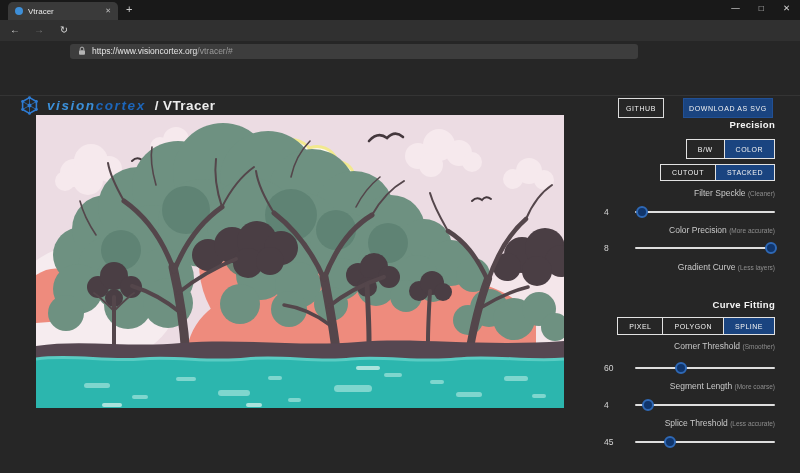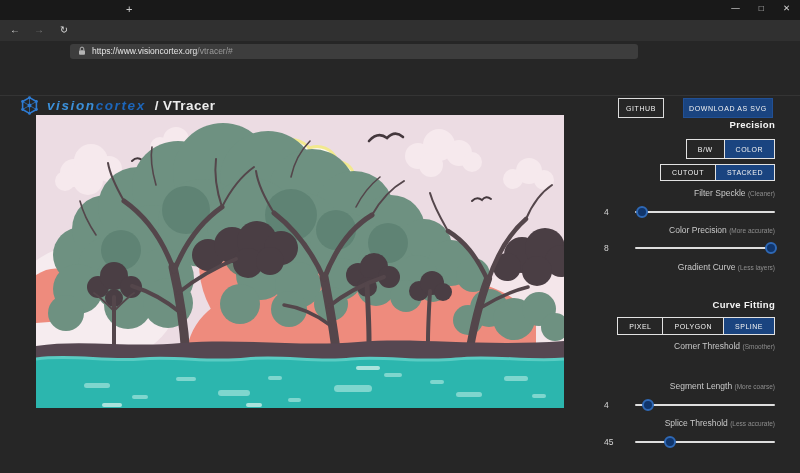--- a/index.html
+++ b/index.html
@@ -51,20 +51,25 @@
   .slider-row{position:absolute;left:0;right:0;height:12px;}
   .slider-val{position:absolute;left:4px;top:1px;font-size:8.5px;color:#d5d5d5;}
   .track{position:absolute;left:35px;right:3px;top:5px;height:2px;background:#dedede;border-radius:1px;}
   .handle{position:absolute;top:1px;width:8px;height:8px;border-radius:50%;
           background:#10356b;border:2px solid #2e68b5;transform:translate(-50%,-50%);}
 </style>
 </head>
 <body>
 
 <div class="tabstrip">
+  <div class="tab">
+    <span class="favicon"></span>
+    <span class="tab-title">Vtracer</span>
+    <span class="tab-close">✕</span>
+  </div>
   <span class="newtab">+</span>
   <div class="wincontrols">
     <span>—</span>
     <span>□</span>
     <span>✕</span>
   </div>
 </div>
 <div class="navbar">
   <span class="nav-icon nav-back">←</span>
   <span class="nav-icon nav-fwd">→</span>
@@ -336,20 +341,26 @@
 
   <div class="btngroup" style="top:202px;height:18px">
     <div class="seg">PIXEL</div>
     <div class="seg">POLYGON</div>
     <div class="seg sel">SPLINE</div>
   </div>
 
   <div class="param-label" style="top:226px">
     <span>Corner Threshold</span> <span class="hint">(Smoother)</span>
   </div>
+  <div class="slider-row" style="top:247px">
+    <span class="slider-val">60</span>
+    <div class="track">
+      <div class="handle" style="left: 33%;"></div>
+    </div>
+  </div>
 
   <div class="param-label" style="top:266px">
     <span>Segment Length</span> <span class="hint">(More coarse)</span>
   </div>
   <div class="slider-row" style="top:284px">
     <span class="slider-val">4</span>
     <div class="track">
       <div class="handle" style="left: 9%;"></div>
     </div>
   </div>

